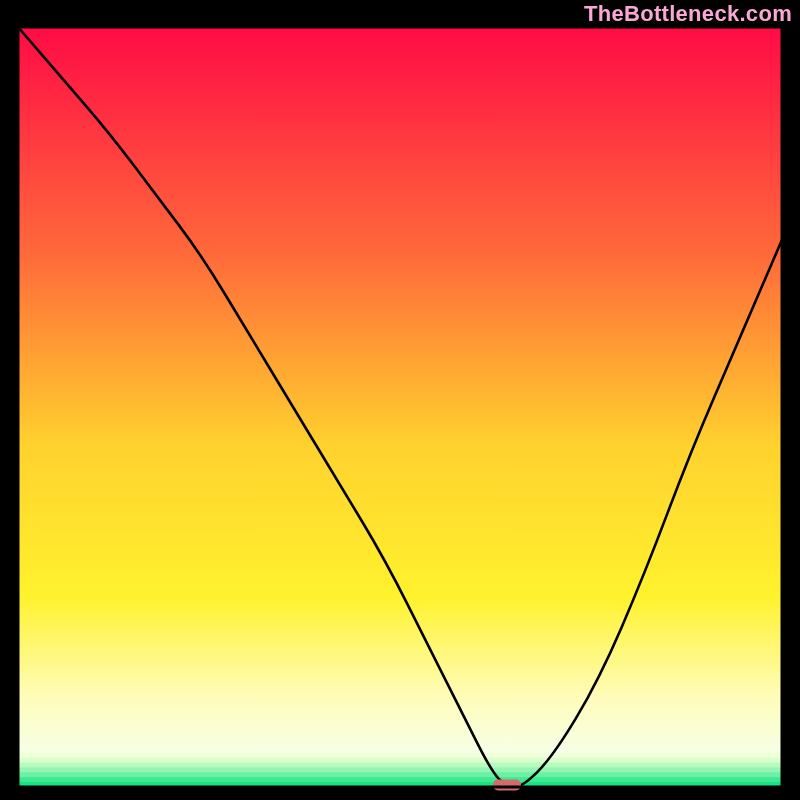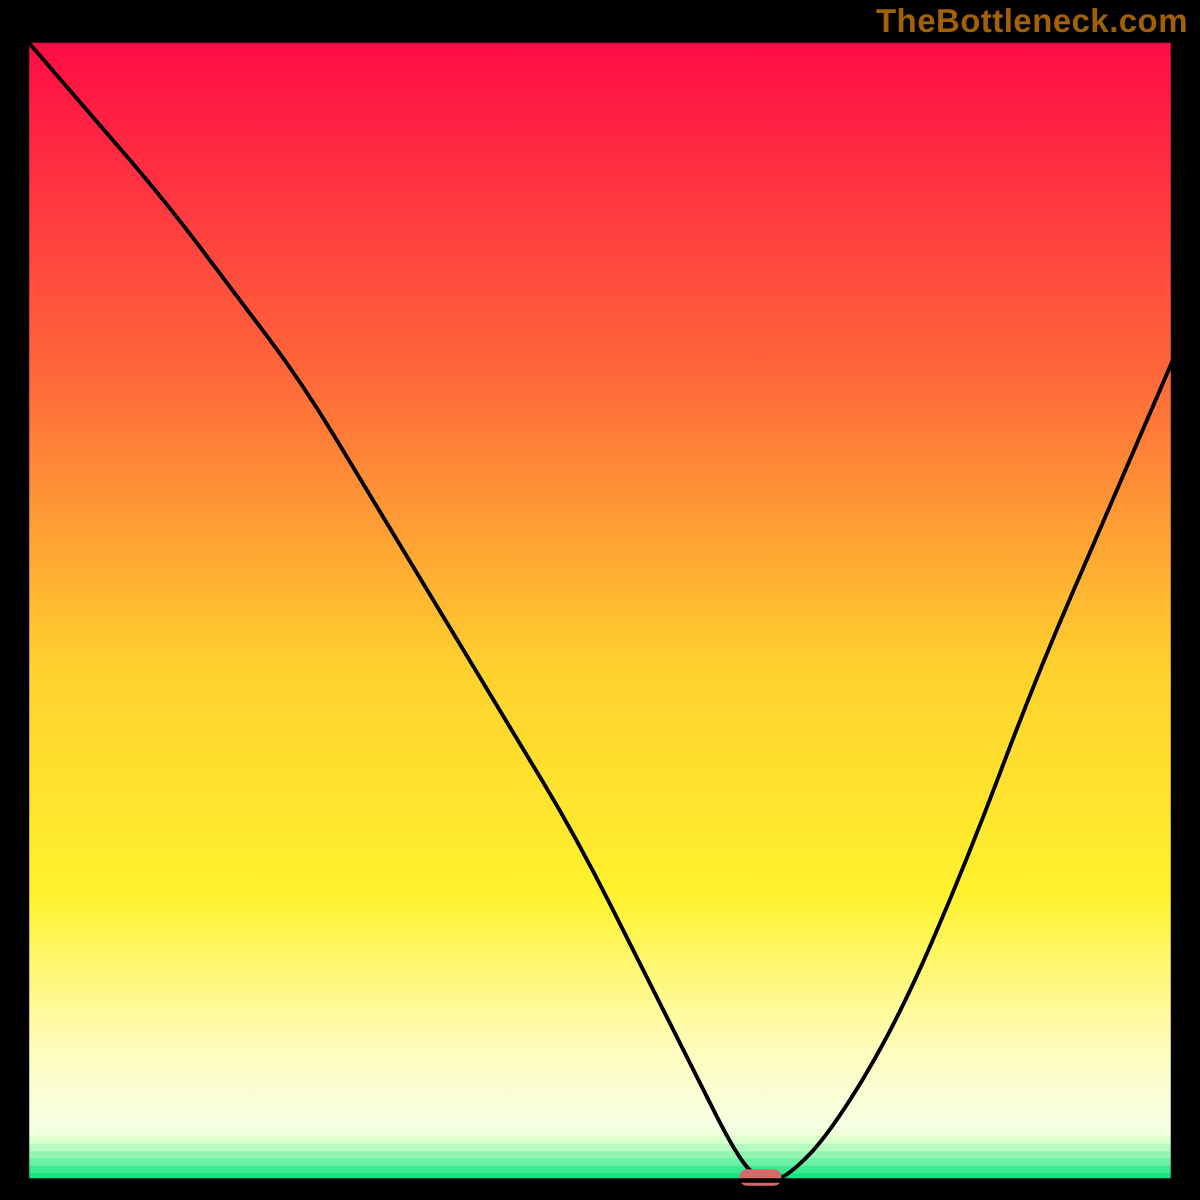--- a/index.html
+++ b/index.html
@@ -14,21 +14,21 @@
   .frame {
     position: relative;
     width: 800px;
     height: 800px;
     background: #000;
   }
   .watermark {
     position: absolute;
     top: 1px;
     right: 8px;
-    color: #a16207;
+    color: #f9a8d4;
     font-size: 22px;
     font-weight: 600;
     letter-spacing: 0.3px;
     z-index: 3;
     user-select: none;
   }
   svg {
     position: absolute;
     top: 0;
     left: 0;

